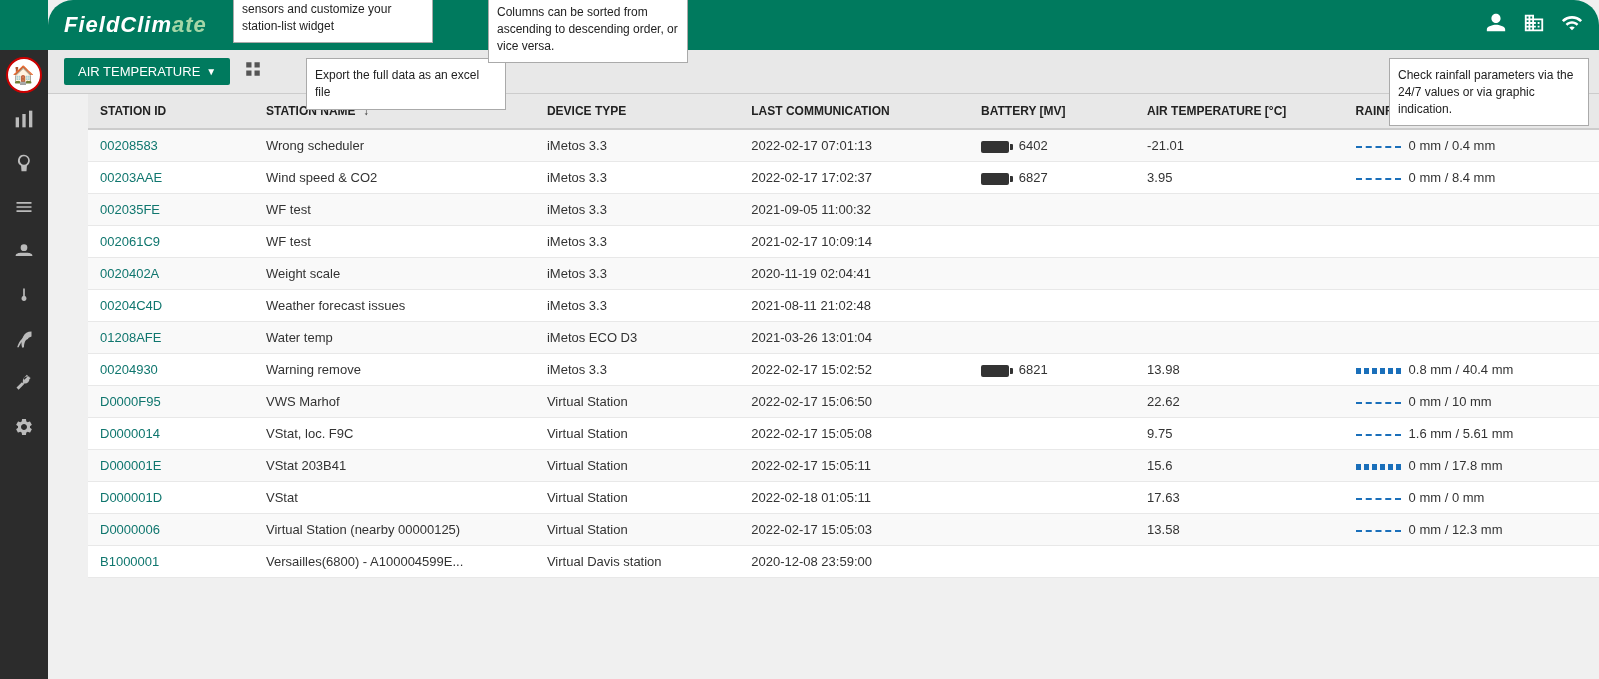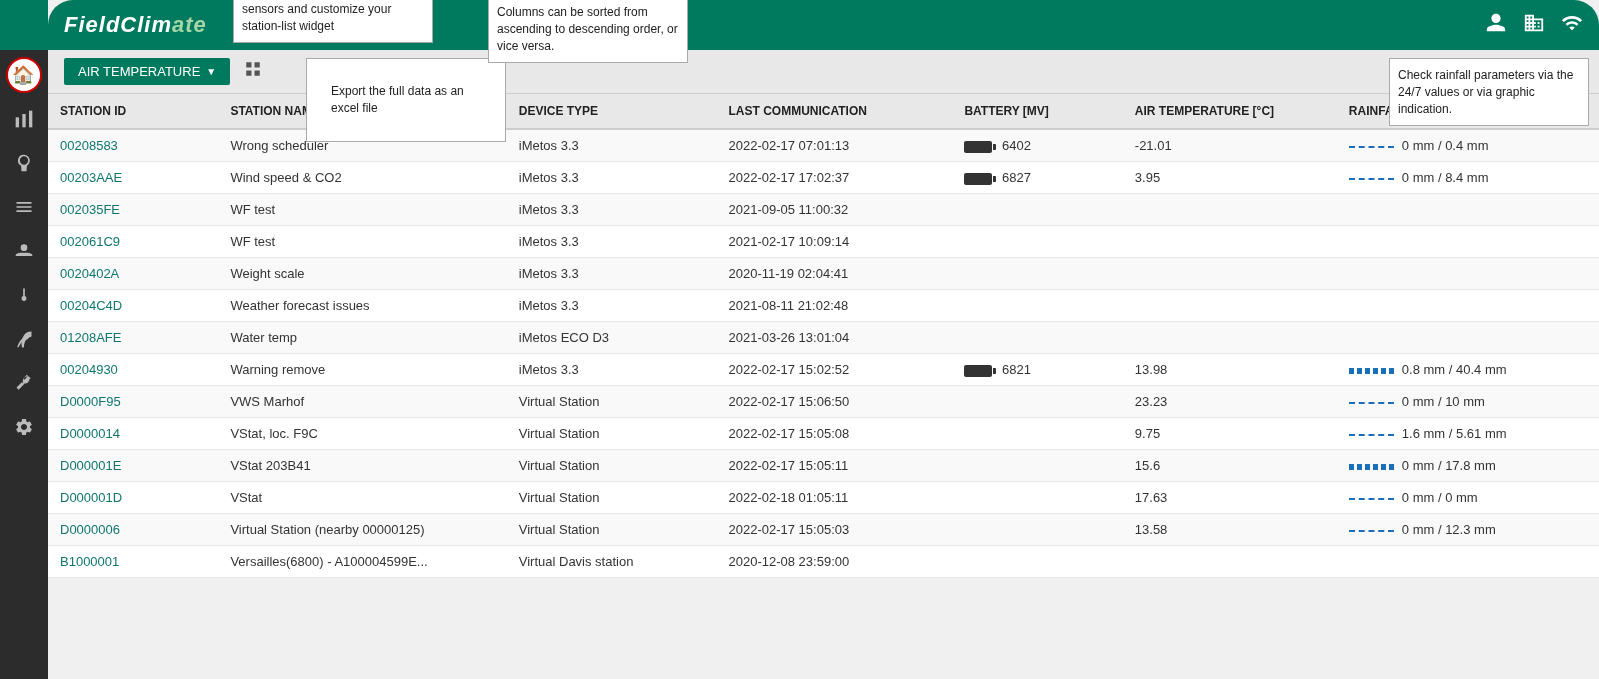--- a/index.html
+++ b/index.html
@@ -300,34 +300,34 @@
         <span>AIR TEMPERATURE</span>
         <span class="arrow">▼</span>
       </button>
 
       <span class="toolbar-grid-icon">
         <svg width="18" height="18" viewBox="0 0 24 24" fill="#555">
             <path d="M3 3h7v7H3V3zm11 0h7v7h-7V3zM3 14h7v7H3v-7zm11 0h7v7h-7v-7z"></path>
           </svg>
       </span>
 
-      <div class="tooltip-box" style="position:absolute; top:8px; left:258px; z-index:200; width:212px; background:white; border:1px solid #aaa; padding:24px; font-size:12px; line-height:1.4;">
+      <div class="tooltip-box" style="position:absolute; top:8px; left:258px; z-index:200; width:212px; background:white; border:1px solid #aaa; padding:8px; font-size:12px; line-height:1.4;">
         <span>Export the full data as an excel file</span>
       </div>
 
       <div class="tooltip-box" style="position:absolute; top:-55px; left:440px; z-index:200; width:260px; background:white; border:1px solid #aaa; padding:8px; font-size:12px; line-height:1.4;">
         <span>Columns can be sorted from ascending to descending order, or vice versa.</span>
       </div>
 
       <div class="tooltip-box" style="position:absolute; top:8px; right:10px; z-index:200; width:240px; background:white; border:1px solid #aaa; padding:8px; font-size:12px; line-height:1.4;">
         <span>Check rainfall parameters via the 24/7 values or via graphic indication.</span>
       </div>
     </div>
 
-    <div class="table-area" style="max-height: calc(100vh - 120px); overflow-y: auto;">
+    <div class="table-area" style="max-height: calc(100vh - 120px); overflow-y: auto; margin-left: 40px;">
       <table>
         <thead>
           <tr>
             <th class="col-station-id">STATION ID</th>
             <th class="col-station-name">STATION NAME <span class="sort-arrow">↓</span></th>
             <th class="col-device-type">DEVICE TYPE</th>
             <th class="col-last-comm">LAST COMMUNICATION</th>
             <th class="col-battery">BATTERY [mV]</th>
             <th class="col-air-temp">AIR TEMPERATURE [°C]</th>
             <th class="col-rainfall">RAINFALL 24H / 7D [mm]</th>
@@ -405,21 +405,21 @@
               <td><span class="battery-icon"></span> 6821</td>
               <td>13.98</td>
               <td><span style="display: inline-block; width: 45px; height: 6px; margin-right: 8px; vertical-align: middle; background: repeating-linear-gradient(90deg, rgb(26, 111, 186) 0px, rgb(26, 111, 186) 5px, transparent 5px, transparent 8px);"></span>0.8 mm / 40.4 mm</td>
             </tr>
             <tr>
               <td><a class="station-link">D0000F95</a></td>
               <td>VWS Marhof</td>
               <td>Virtual Station</td>
               <td>2022-02-17 15:06:50</td>
               <td></td>
-              <td>23.23</td>
+              <td>22.62</td>
               <td><span style="display: inline-block; width: 45px; height: 2px; border-top: 2px dashed rgb(26, 111, 186); margin-right: 8px; vertical-align: middle;"></span>0 mm / 10 mm</td>
             </tr>
             <tr>
               <td><a class="station-link">D0000014</a></td>
               <td>VStat, loc. F9C</td>
               <td>Virtual Station</td>
               <td>2022-02-17 15:05:08</td>
               <td></td>
               <td>9.75</td>
               <td><span style="display: inline-block; width: 45px; height: 2px; border-top: 2px dashed rgb(26, 111, 186); margin-right: 8px; vertical-align: middle;"></span>1.6 mm / 5.61 mm</td>

